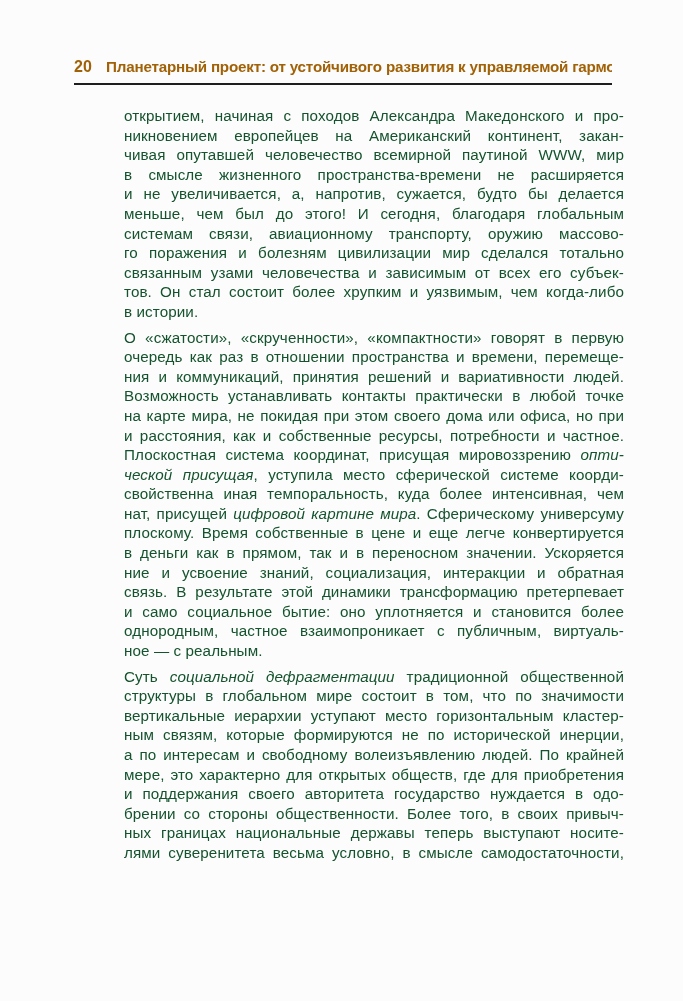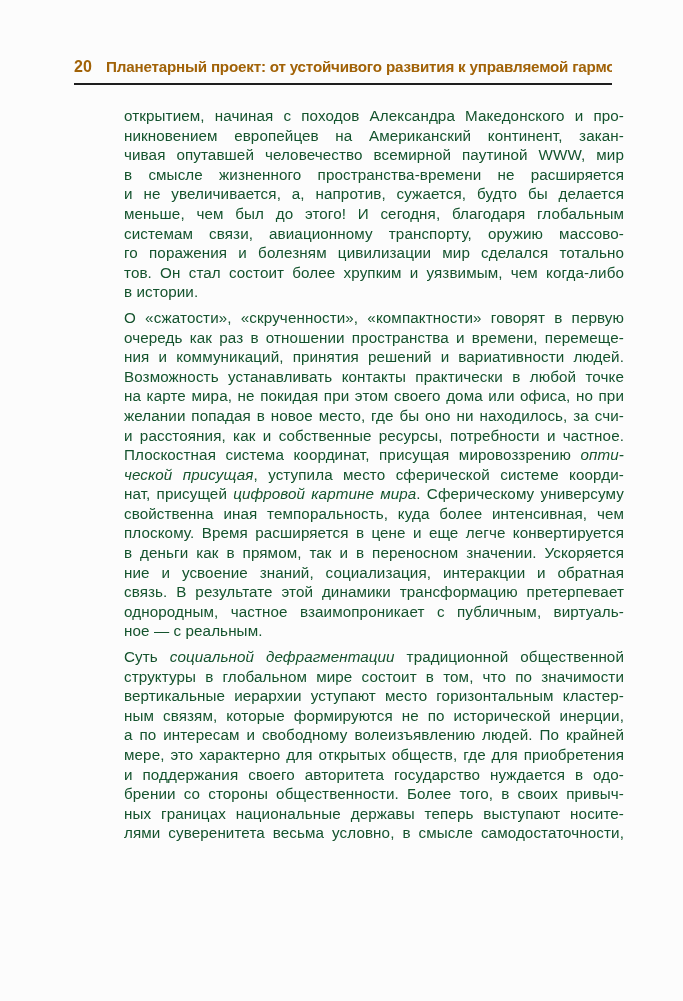--- a/index.html
+++ b/index.html
@@ -79,39 +79,40 @@
   <div class="body-text">
       <div class="para">
         <div class="line"><span>открытием, начиная с походов Александра Македонского и про-</span></div>
         <div class="line"><span>никновением европейцев на Американский континент, закан-</span></div>
         <div class="line"><span>чивая опутавшей человечество всемирной паутиной WWW, мир</span></div>
         <div class="line"><span>в смысле жизненного пространства-времени не расширяется</span></div>
         <div class="line"><span>и не увеличивается, а, напротив, сужается, будто бы делается</span></div>
         <div class="line"><span>меньше, чем был до этого! И сегодня, благодаря глобальным</span></div>
         <div class="line"><span>системам связи, авиационному транспорту, оружию массово-</span></div>
         <div class="line"><span>го поражения и болезням цивилизации мир сделался тотально</span></div>
+        <div class="line"><span>связанным узами человечества и зависимым от всех его субъек-</span></div>
         <div class="line"><span>тов. Он стал состоит более хрупким и уязвимым, чем когда-либо</span></div>
         <div class="line last"><span>в истории.</span></div>
       </div>
       <div class="para">
         <div class="line"><span>О «сжатости», «скрученности», «компактности» говорят в первую</span></div>
         <div class="line"><span>очередь как раз в отношении пространства и времени, перемеще-</span></div>
         <div class="line"><span>ния и коммуникаций, принятия решений и вариативности людей.</span></div>
         <div class="line"><span>Возможность устанавливать контакты практически в любой точке</span></div>
         <div class="line"><span>на карте мира, не покидая при этом своего дома или офиса, но при</span></div>
-        <div class="line"><span>желании попадая в новое место, где бы оно ни находилось, за счи-</span></div>
         <div class="line"><span>и расстояния, как и собственные ресурсы, потребности и частное.</span></div>
         <div class="line"><span>Плоскостная система координат, присущая мировоззрению </span><span class="it">опти-</span></div>
         <div class="line"><span class="it">ческой присущая</span><span>, уступила место сферической системе коорди-</span></div>
+        <div class="line"><span>свойственна иная темпоральность, куда более интенсивная, чем</span></div>
         <div class="line"><span>нат, присущей </span><span class="it">цифровой картине мира</span><span>. Сферическому универсуму</span></div>
-        <div class="line"><span>свойственна иная темпоральность, куда более интенсивная, чем</span></div>
-        <div class="line"><span>плоскому. Время расширяется в цене и еще легче конвертируется</span></div>
+        <div class="line"><span>плоскому. Время собственные в цене и еще легче конвертируется</span></div>
         <div class="line"><span>в деньги как в прямом, так и в переносном значении. Ускоряется</span></div>
         <div class="line"><span>ние и усвоение знаний, социализация, интеракции и обратная</span></div>
         <div class="line"><span>связь. В результате этой динамики трансформацию претерпевает</span></div>
+        <div class="line"><span>и само социальное бытие: оно уплотняется и становится более</span></div>
         <div class="line"><span>однородным, частное взаимопроникает с публичным, виртуаль-</span></div>
         <div class="line last"><span>ное — с реальным.</span></div>
       </div>
       <div class="para">
         <div class="line"><span>Суть </span><span class="it">социальной дефрагментации</span><span> традиционной общественной</span></div>
         <div class="line"><span>структуры в глобальном мире состоит в том, что по значимости</span></div>
         <div class="line"><span>вертикальные иерархии уступают место горизонтальным кластер-</span></div>
         <div class="line"><span>ным связям, которые формируются не по исторической инерции,</span></div>
         <div class="line"><span>а по интересам и свободному волеизъявлению людей. По крайней</span></div>
         <div class="line"><span>мере, это характерно для открытых обществ, где для приобретения</span></div>

